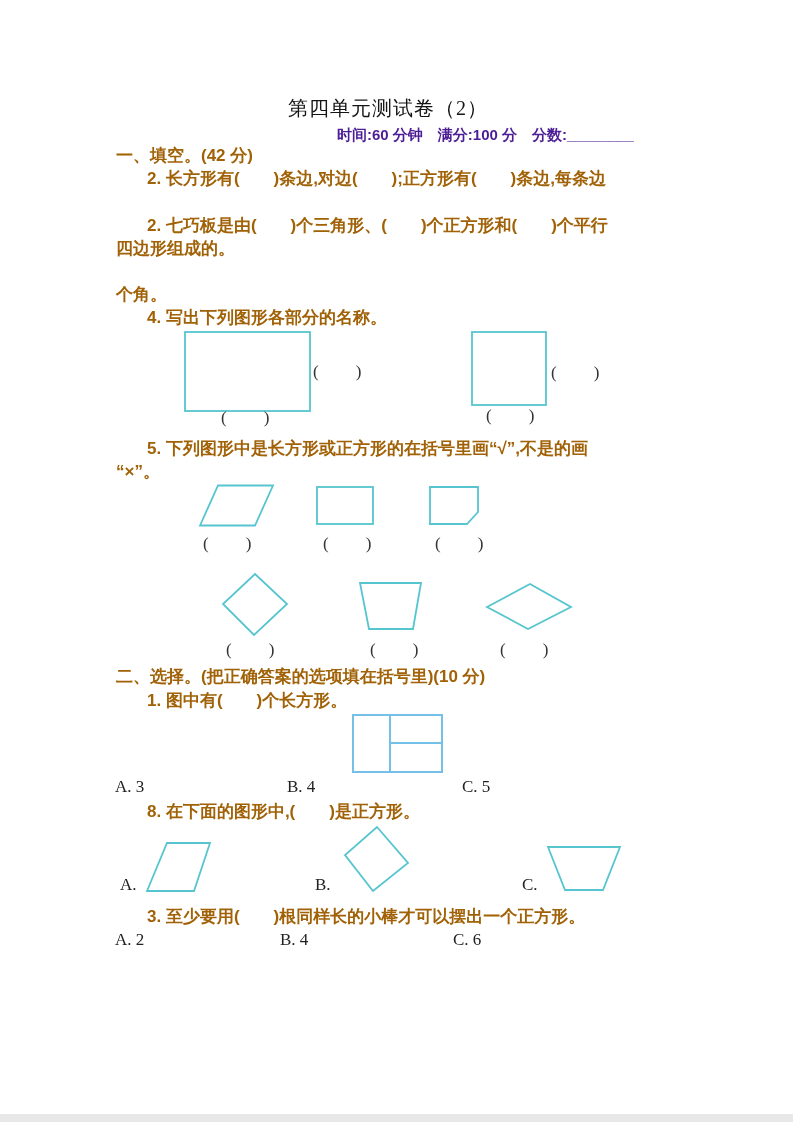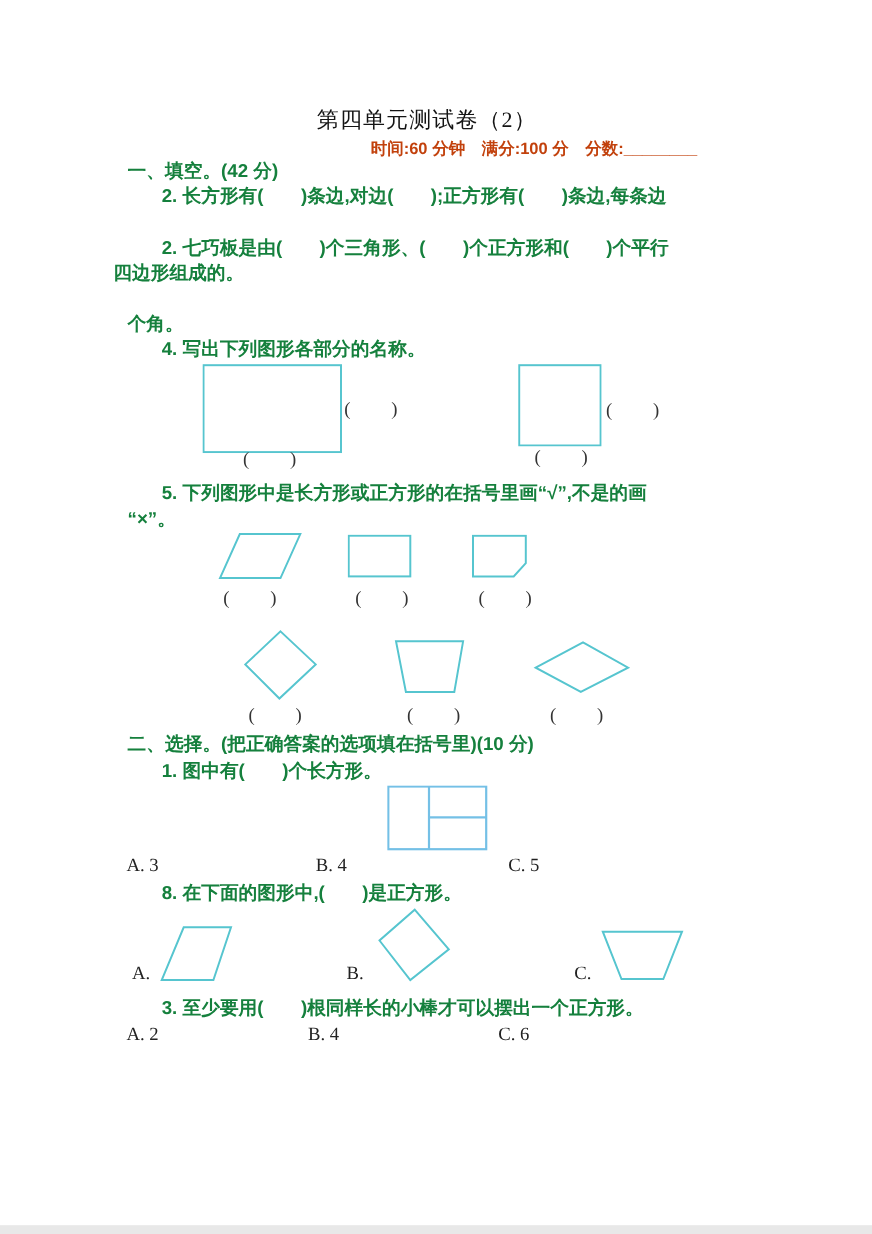--- a/index.html
+++ b/index.html
@@ -12,26 +12,26 @@
     font-family:"Liberation Sans",sans-serif;
     color:#1f1f1f;
   }
   .title{
     position:absolute;
     font-family:"Liberation Serif","DejaVu Serif",serif;
     font-size:20px;letter-spacing:1px;color:#141414;white-space:pre;
   }
   .meta{
     position:absolute;
-    font-size:15px;font-weight:600;color:#c2410c;white-space:pre;
+    font-size:15px;font-weight:600;color:#4c1d95;white-space:pre;
   }
   .tline{
     position:absolute;
     font-size:17px;font-weight:600;line-height:19px;
-    color:#15803d;white-space:pre;
+    color:#a16207;white-space:pre;
   }
   .opt{
     position:absolute;
     font-family:"Liberation Serif","DejaVu Serif",serif;
     font-size:17px;font-weight:400;color:#222;white-space:pre;
   }
   .bracket{
     position:absolute;
     font-family:"Liberation Serif","DejaVu Serif",serif;
     font-size:17px;color:#333;white-space:pre;letter-spacing:1px;
@@ -44,21 +44,21 @@
 <body>
 
 <div class="page">
 
   <div class="title" style="left:288px;top:95px;">第四单元测试卷（2）</div>
   <div class="meta" style="left:337px;top:126px;">时间:60 分钟　满分:100 分　分数:________</div>
 
   <div class="tline" style="left:116px;top:146px;">一、填空。(42 分)</div>
   <div class="tline" style="left:147px;top:169px;">2. 长方形有(　　)条边,对边(　　);正方形有(　　)条边,每条边</div>
   <div class="tline" style="left:147px;top:216px;">2. 七巧板是由(　　)个三角形、(　　)个正方形和(　　)个平行</div>
-  <div class="tline" style="left:103px;top:239px;">四边形组成的。</div>
+  <div class="tline" style="left:116px;top:239px;">四边形组成的。</div>
   <div class="tline" style="left:116px;top:285px;">个角。</div>
   <div class="tline" style="left:147px;top:308px;">4. 写出下列图形各部分的名称。</div>
 
   <svg class="shape" style="left:184px;top:331px;" width="127" height="81">
     <rect x="1" y="1" width="125" height="79"></rect>
   </svg>
   <div class="bracket" style="left:313px;top:360px;">(　　)</div>
   <div class="bracket" style="left:221px;top:406px;">(　　)</div>
 
   <svg class="shape" style="left:471px;top:331px;" width="76" height="75">

